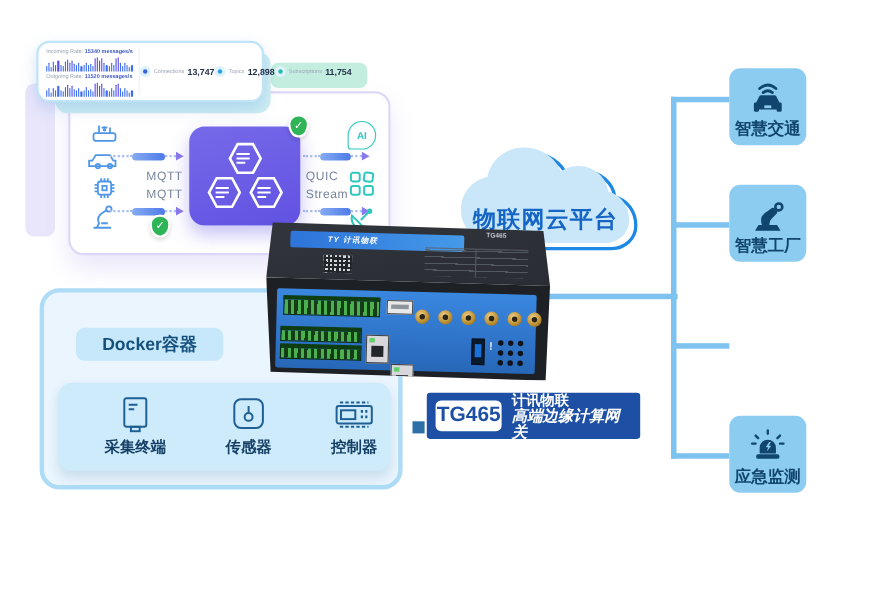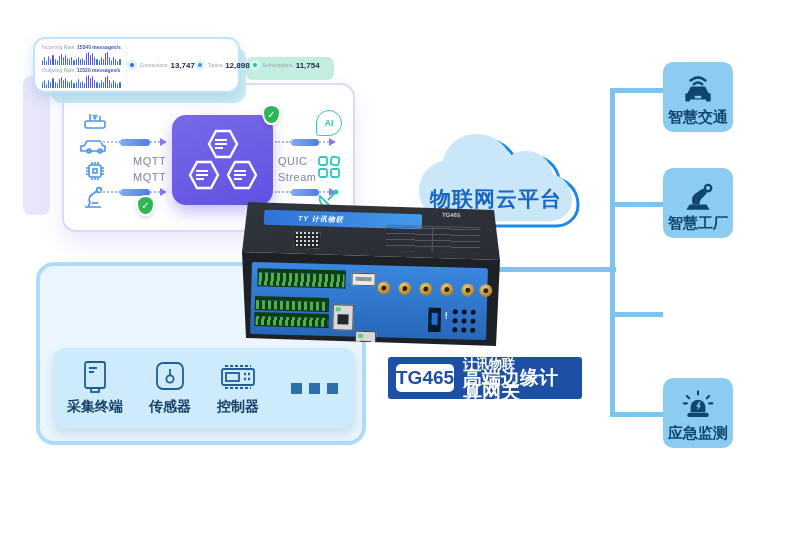--- a/index.html
+++ b/index.html
@@ -43,21 +43,21 @@
   .flow .dots { border-top:2px dotted #a9bdf2; }
   .flow .capsule { height:7px; border-radius:4px; background:linear-gradient(90deg,#86abf1,#4d7be8); }
   .flow .head { width:0; height:0; border-left:7px solid #8a79ec; border-top:4px solid transparent; border-bottom:4px solid transparent; }
 
   
   .docker-card { left:36px; top:262px; width:330px; height:183px; background:#eaf5fd; border:4px solid #aedcf6; border-radius:18px; z-index:1; }
   .docker-pill { left:69px; top:298px; width:134px; height:30px; background:#c7e8fa; border-radius:8px; z-index:2;
                  display:flex; align-items:center; justify-content:center; font-size:16px; font-weight:700; color:#15507d; }
   .docker-inner { left:53px; top:348px; width:302px; height:80px; background:#cdebfb; border-radius:12px; z-index:2;
                   box-shadow:0 6px 10px rgba(60,120,180,.18); display:flex; align-items:center; padding:0 14px; gap:26px; }
-  .dev-col { display:flex; flex-direction:column; align-items:center; gap:4px; color:#1f5f93; }
+  .dev-col { display:flex; flex-direction:column; align-items:center; gap:4px; color:#1f5f93;margin-left:28px; }
   .dev-col .lbl { font-size:14px; font-weight:700; color:#163f66; white-space:nowrap; }
   .ellipsis-sq { display:flex; gap:7px; margin-left:6px; }
   .ellipsis-sq i { width:11px; height:11px; background:#2d6fa8; display:block; }
 
   
   .device { left:236px; top:192px; width:268px; height:156px; z-index:4; }
   .dev-top { position:absolute; inset:0; background:linear-gradient(170deg,#32363d,#23262b);
              clip-path:polygon(12px 10px,258px 18px,264px 68px,6px 60px); }
   .dev-front { position:absolute; inset:0; background:#1d2126;
                clip-path:polygon(6px 60px,264px 68px,260px 154px,10px 146px); }
@@ -90,21 +90,21 @@
   .cloud-wrap { left:406px; top:123px; width:180px; height:122px; z-index:2; }
   .cloud-text { position:absolute; left:0; right:0; top:62px; text-align:center; font-size:21px; font-weight:700; color:#1565c5; letter-spacing:1px; }
 
   
   .deploy { left:512px; top:283px; font-size:20px; font-weight:700; color:#275878; z-index:3; letter-spacing:2px; }
   .badge { left:388px; top:357px; width:194px; height:42px; background:#1d50a5; border-radius:3px; z-index:5; display:flex; align-items:center; padding:0 8px; gap:9px; }
   .badge-model { width:62px; height:28px; background:#fff; border-radius:5px; display:flex; align-items:center; justify-content:center;
                  font-size:19px; font-weight:800; color:#1d50a5; }
   .badge-lines { color:#fff; font-weight:700; line-height:14px; }
   .badge-lines .l1 { font-size:13px; }
-  .badge-lines .l2 { font-size:19px; }
+  .badge-lines .l2 { font-size:14px;font-style:italic; }
 
   
   .conn { background:#7ec3ef; z-index:0; }
   .app-box { left:663px; width:70px; height:70px; background:#8dccf1; border-radius:10px; z-index:1;
              display:flex; flex-direction:column; align-items:center; justify-content:flex-end; padding-bottom:5px; color:#10456f; }
   .app-box svg { margin-bottom:1px; }
   .app-label { font-size:15px; font-weight:700; white-space:nowrap; }
 </style>
 </head>
 <body>
@@ -311,20 +311,21 @@
       <rect x="15" y="15" width="8" height="8" rx="2"></rect>
   </svg>
   <svg class="abs teal-ic" style="left:316px;top:186px" width="26" height="26" viewBox="0 0 26 26" fill="none" stroke="currentColor" stroke-width="1.8">
     <path d="M4 10 a10 10 0 0 0 12 12 z"></path>
       <path d="M12 14 l7 -7"></path>
       <circle cx="20" cy="6" r="1.6" fill="currentColor"></circle>
   </svg>
 
 
   <div class="abs docker-card"></div>
+  <div class="abs docker-pill">Docker容器</div>
   <div class="abs docker-inner">
     <div class="dev-col">
       <svg width="30" height="34" viewBox="0 0 30 34" fill="none" stroke="currentColor" stroke-width="1.8">
         <rect x="5" y="2" width="20" height="26" rx="2"></rect>
           <path d="M9 8 h8 M9 12 h5"></path>
           <rect x="11" y="28" width="8" height="4"></rect>
       </svg>
       <span class="lbl">采集终端</span>
     </div>
     <div class="dev-col">

